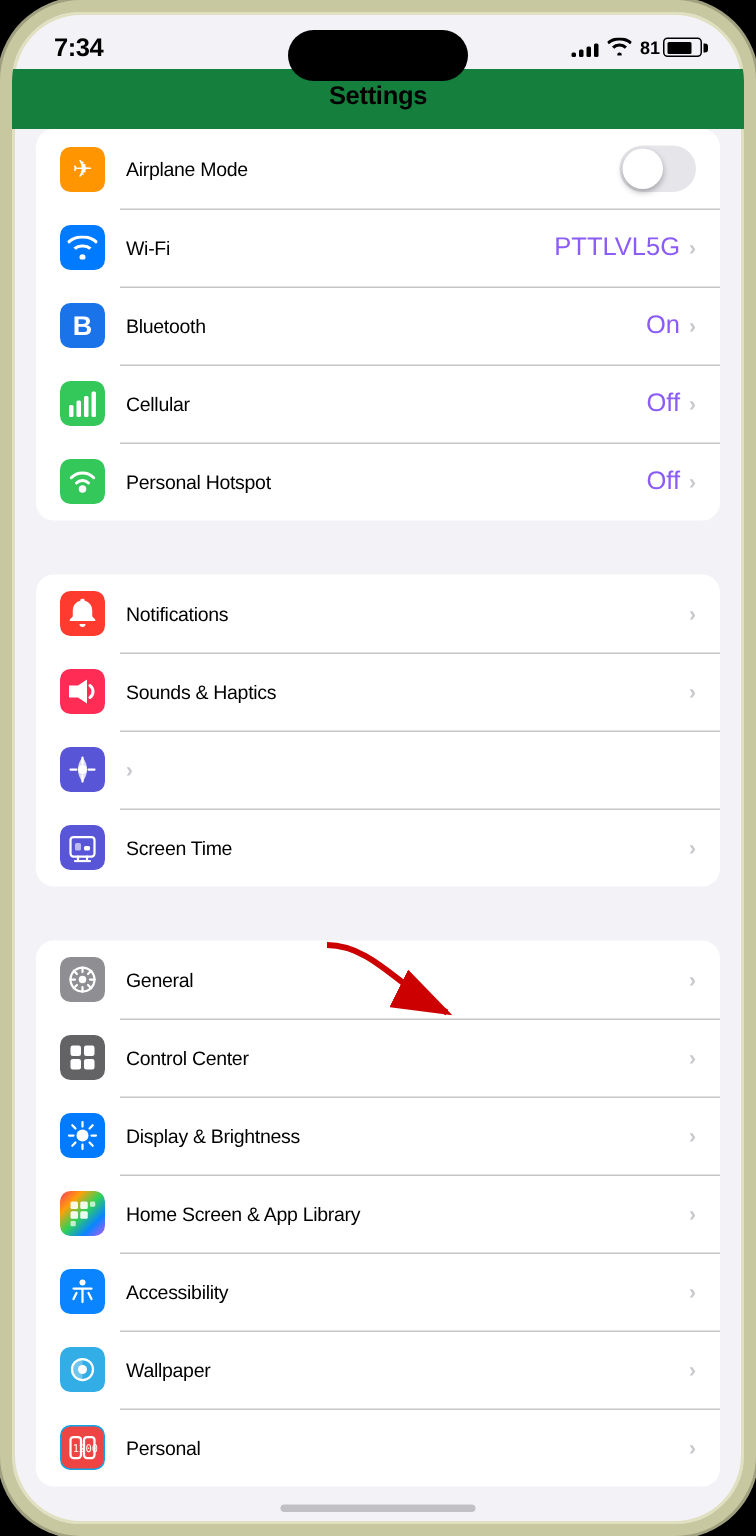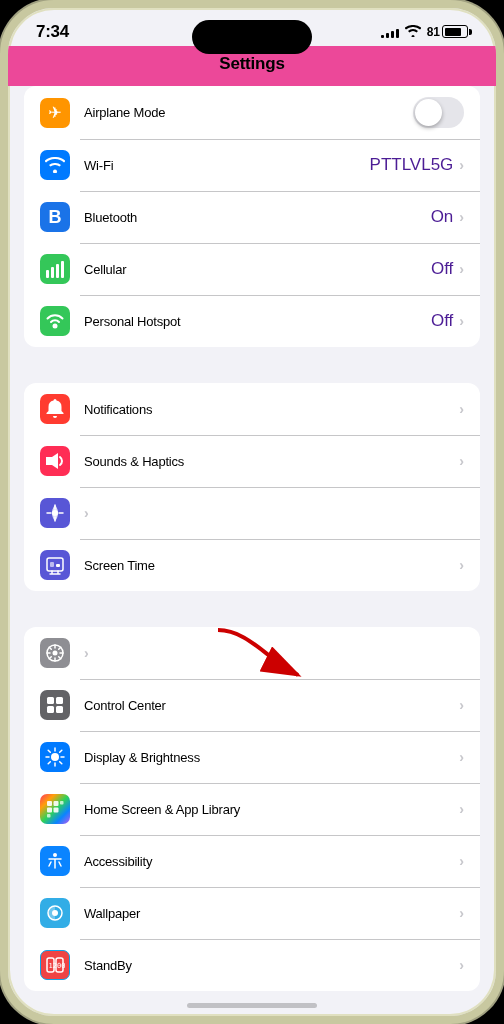--- a/index.html
+++ b/index.html
@@ -139,21 +139,21 @@
       height: 34px;
       background: #000;
       border-radius: 20px;
       z-index: 20;
     }
 
     
     .page-title-bar {
       text-align: center;
       padding: 8px 0 12px;
-      background: #ec4899;
+      background: #15803d;
     }
 
     .page-title {
       font-size: 17px;
       font-weight: 600;
       color: #000;
       letter-spacing: -0.2px;
     }
 
     
@@ -202,21 +202,21 @@
 
     .row-label {
       flex: 1;
       font-size: 13px;
       color: #000;
       letter-spacing: -0.2px;
     }
 
     .row-value {
       font-size: 17px;
-      color: #4c1d95;
+      color: #8b5cf6;
       margin-right: 6px;
     }
 
     .chevron {
       color: #c7c7cc;
       font-size: 14px;
       font-weight: 600;
     }
 
     
@@ -421,20 +421,21 @@
     <div class="settings-group">
 
       <div class="settings-row">
         <div class="row-icon icon-gray">
           <svg width="20" height="20" viewBox="0 0 20 20" fill="none">
             <circle cx="10" cy="10" r="8" stroke="#fff" stroke-width="1.5" fill="none"></circle>
             <circle cx="10" cy="10" r="2.5" fill="#fff"></circle>
             <path d="M10 2v3M10 15v3M2 10h3M15 10h3M4.2 4.2l2.1 2.1M13.7 13.7l2.1 2.1M4.2 15.8l2.1-2.1M13.7 6.3l2.1-2.1" stroke="#fff" stroke-width="1.5" stroke-linecap="round"></path>
           </svg>
         </div>
+        <span class="row-label">General</span>
         <span class="chevron">›</span>
       </div>
 
       <div class="settings-row">
         <div class="row-icon" style="background:#636366;">
           <svg width="20" height="20" viewBox="0 0 20 20" fill="none">
             <rect x="2" y="2" width="7" height="7" rx="1.5" fill="#fff"></rect>
             <rect x="11" y="2" width="7" height="7" rx="1.5" fill="#fff"></rect>
             <rect x="2" y="11" width="7" height="7" rx="1.5" fill="#fff"></rect>
             <rect x="11" y="11" width="7" height="7" rx="1.5" fill="#fff"></rect>
@@ -495,21 +496,21 @@
 
       <div class="settings-row">
         <div class="row-icon" style="background:#ef4444; border: 1px solid #0ea5e9;">
           <svg width="20" height="18" viewBox="0 0 20 18" fill="none">
             <rect x="2" y="2" width="7" height="14" rx="2" stroke="#fff" stroke-width="1.5" fill="none"></rect>
             <rect x="11" y="2" width="7" height="14" rx="2" stroke="#fff" stroke-width="1.5" fill="none"></rect>
             <text x="3.5" y="12" font-size="7" fill="#fff" font-family="monospace">12</text>
             <text x="12" y="12" font-size="7" fill="#fff" font-family="monospace">00</text>
           </svg>
         </div>
-        <span class="row-label">StandBy</span>
+        <span class="row-label">Personal</span>
         <span class="chevron">›</span>
       </div>
 
     </div>
   </div>
 
   <svg class="red-arrow" viewBox="0 0 120 80" fill="none">
     <defs>
       <marker id="arrowhead" markerWidth="10" markerHeight="7" refX="9" refY="3.5" orient="auto">
         <polygon points="0 0, 10 3.5, 0 7" fill="#cc0000"></polygon>

